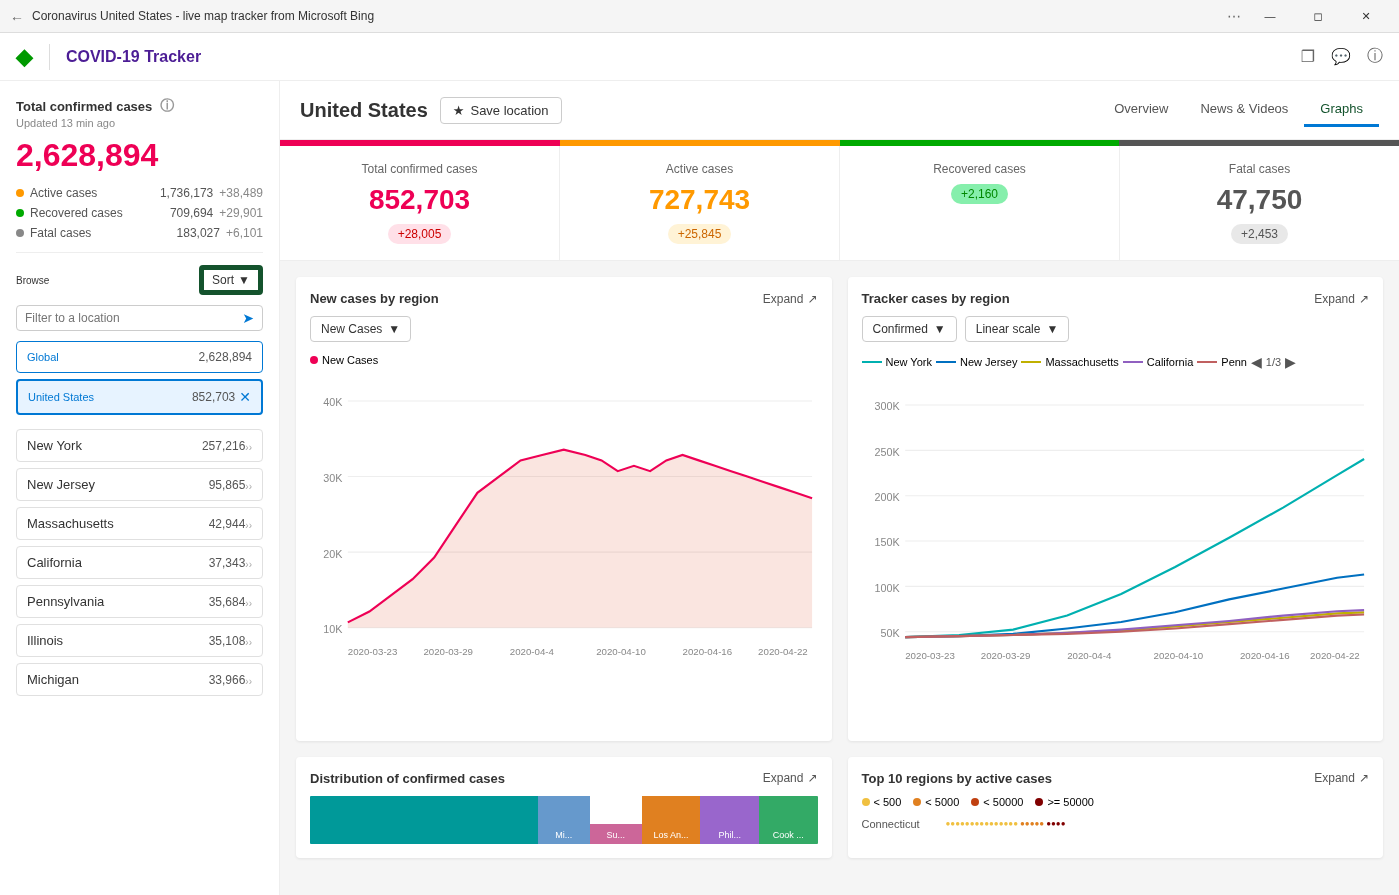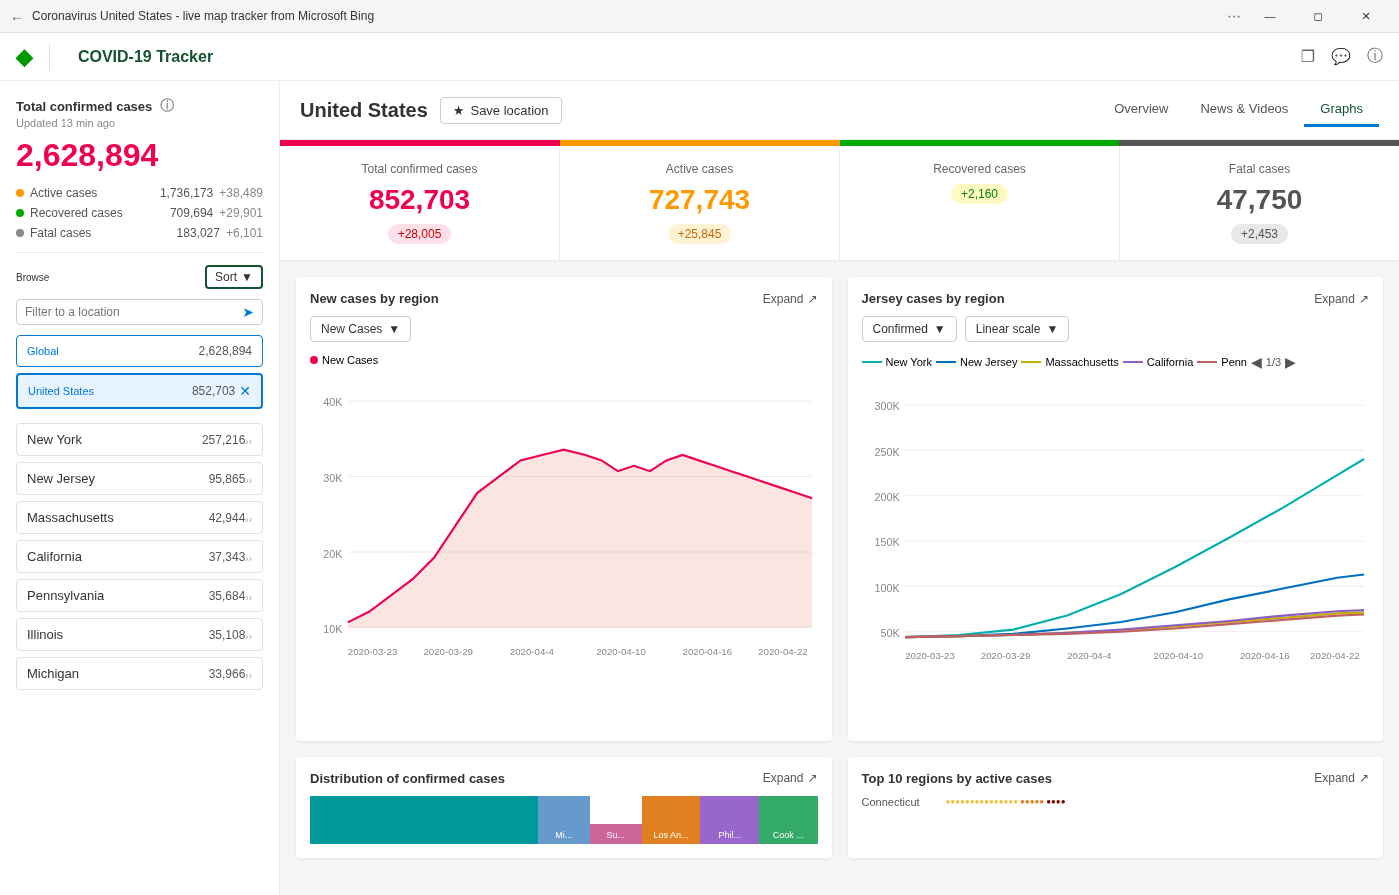--- a/index.html
+++ b/index.html
@@ -17,21 +17,21 @@
     .browser-nav-btn { background: none; border: none; cursor: pointer; color: #666; font-size: 14px; }
     .win-controls { display: flex; gap: 2px; }
     .win-btn { width: 46px; height: 32px; border: none; background: none; cursor: pointer; font-size: 11px; color: #333; display: flex; align-items: center; justify-content: center; }
 
     
     .app-header {
       display: flex; align-items: center; padding: 0 16px; height: 48px; background: #fff;
       border-bottom: 1px solid #eee; gap: 16px;
     }
     .bing-logo { color: #009900; font-weight: bold; font-size: 22px; border-right: 1px solid #ddd; padding-right: 16px; }
-    .app-title { font-size: 16px; font-weight: 600; color: #14532d; margin-left: 12px; }
+    .app-title { font-size: 16px; font-weight: 600; color: #4c1d95; }
     .header-actions { margin-left: auto; display: flex; gap: 16px; align-items: center; }
     .header-icon-btn { background: none; border: none; cursor: pointer; color: #666; font-size: 16px; }
 
     
     .main-layout { display: flex; height: calc(895px - 80px); }
 
     
     .sidebar {
       width: 280px; min-width: 280px; background: #fff; border-right: 1px solid #eee;
       overflow-y: auto; padding: 16px;
@@ -44,21 +44,21 @@
     .sidebar-stat-label { display: flex; align-items: center; gap: 6px; color: #555; }
     .dot { width: 8px; height: 8px; border-radius: 50%; display: inline-block; }
     .dot-orange { background: #f90; }
     .dot-green { background: #0a0; }
     .dot-gray { background: #888; }
     .sidebar-stat-numbers { display: flex; gap: 6px; color: #555; }
     .stat-change { color: #888; }
     .sidebar-divider { border: none; border-top: 1px solid #eee; margin: 12px 0; }
     .browse-header { display: flex; align-items: center; justify-content: space-between; margin-bottom: 10px; }
     .browse-label { font-size: 10px; color: #333; font-weight: 500; }
-    .sort-btn { display: flex; align-items: center; gap: 4px; border: 2px solid #14532d; background: #fff; border-radius: 4px; padding: 3px 8px; cursor: pointer; font-size: 12px; color: #333; }
+    .sort-btn { display: flex; align-items: center; gap: 4px; border: 5px solid #14532d; background: #fff; border-radius: 4px; padding: 3px 8px; cursor: pointer; font-size: 12px; color: #333; }
     .search-bar { display: flex; align-items: center; gap: 6px; border: 1px solid #ccc; border-radius: 4px; padding: 4px 8px; margin-bottom: 10px; }
     .search-input { border: none; outline: none; flex: 1; font-size: 12px; color: #aaa; }
     .location-icon { color: #0078d4; cursor: pointer; font-size: 14px; }
     .location-item { display: flex; align-items: center; justify-content: space-between; padding: 8px 10px; border: 1px solid #0078d4; border-radius: 4px; margin-bottom: 6px; cursor: pointer; background: #fff; }
     .location-item.active-selected { background: #e7f3ff; border: 2px solid #0078d4; }
     .location-name { color: #0078d4; font-size: 11px; font-weight: 500; }
     .location-count { font-size: 12px; color: #555; display: flex; align-items: center; gap: 4px; }
     .remove-icon { color: #0078d4; font-size: 14px; cursor: pointer; }
     .region-item { display: flex; align-items: center; justify-content: space-between; padding: 8px 10px; border: 1px solid #e0e0e0; border-radius: 4px; margin-bottom: 6px; cursor: pointer; background: #fff; }
     .region-name { color: #333; font-size: 13px; }
@@ -90,21 +90,21 @@
     .stat-card:last-child { border-right: none; }
     .stat-card-label { font-size: 12px; color: #666; margin-bottom: 8px; }
     .stat-card-number { font-size: 28px; font-weight: 700; margin-bottom: 8px; }
     .stat-card-number.red { color: #e05; }
     .stat-card-number.orange { color: #f90; }
     .stat-card-number.green { color: #0a0; }
     .stat-card-number.gray { color: #555; }
     .stat-card-change { display: inline-block; padding: 3px 10px; border-radius: 12px; font-size: 12px; }
     .change-red { background: #ffe0e8; color: #c00; }
     .change-orange { background: #fff3d6; color: #c60; }
-    .change-green { background: #fef9c3; color: #080; }
+    .change-green { background: #86efac; color: #080; }
     .change-gray { background: #e8e8e8; color: #555; }
 
     
     .charts-area { padding: 16px; display: flex; flex-direction: column; gap: 16px; }
     .charts-row { display: flex; gap: 16px; }
     .chart-panel { flex: 1; background: #fff; border-radius: 4px; padding: 14px; box-shadow: 0 1px 3px rgba(0,0,0,0.08); }
     .chart-header { display: flex; align-items: center; justify-content: space-between; margin-bottom: 10px; }
     .chart-title { font-size: 13px; font-weight: 600; color: #333; }
     .expand-btn { display: flex; align-items: center; gap: 4px; background: none; border: none; cursor: pointer; font-size: 12px; color: #555; }
     .chart-controls { display: flex; gap: 8px; margin-bottom: 12px; }
@@ -369,21 +369,21 @@
             <text x="105" y="260" font-size="9" fill="#888">2020-03-29</text>
             <text x="185" y="260" font-size="9" fill="#888">2020-04-4</text>
             <text x="265" y="260" font-size="9" fill="#888">2020-04-10</text>
             <text x="345" y="260" font-size="9" fill="#888">2020-04-16</text>
             <text x="415" y="260" font-size="9" fill="#888">2020-04-22</text>
           </svg>
         </div>
 
         <div class="chart-panel">
           <div class="chart-header">
-            <span class="chart-title">Jersey cases by region</span>
+            <span class="chart-title">Tracker cases by region</span>
             <button class="expand-btn">
               <span>Expand</span>
               <span style="font-size:12px;">↗</span>
             </button>
           </div>
           <div class="chart-controls">
             <div class="chart-select">
               <span>Confirmed</span>
               <span>▼</span>
             </div>
@@ -477,20 +477,38 @@
         </div>
 
         <div class="chart-panel">
           <div class="chart-header">
             <span class="chart-title">Top 10 regions by active cases</span>
             <button class="expand-btn">
               <span>Expand</span>
               <span style="font-size:12px;">↗</span>
             </button>
           </div>
+          <div class="dot-legend">
+            <div class="dot-legend-item">
+              <div class="dot" style="background:#f0c040;"></div>
+              <span>&lt; 500</span>
+            </div>
+            <div class="dot-legend-item">
+              <div class="dot" style="background:#e08020;"></div>
+              <span>&lt; 5000</span>
+            </div>
+            <div class="dot-legend-item">
+              <div class="dot" style="background:#c04010;"></div>
+              <span>&lt; 50000</span>
+            </div>
+            <div class="dot-legend-item">
+              <div class="dot" style="background:#800000;"></div>
+              <span>&gt;= 50000</span>
+            </div>
+          </div>
 
           <div style="display:flex; align-items:center; gap:4px; margin-top:10px;">
             <span style="font-size:11px; color:#555; width:80px;">Connecticut</span>
             <div style="display:flex; gap:2px; flex-wrap:wrap; flex:1;">
 
               <span style="color:#f0c040; font-size:8px;">●●●●●●●●●●●●●●●</span>
 
               <span style="color:#e08020; font-size:8px;">●●●●●</span>
 
               <span style="color:#800000; font-size:8px;">●●●●</span>

